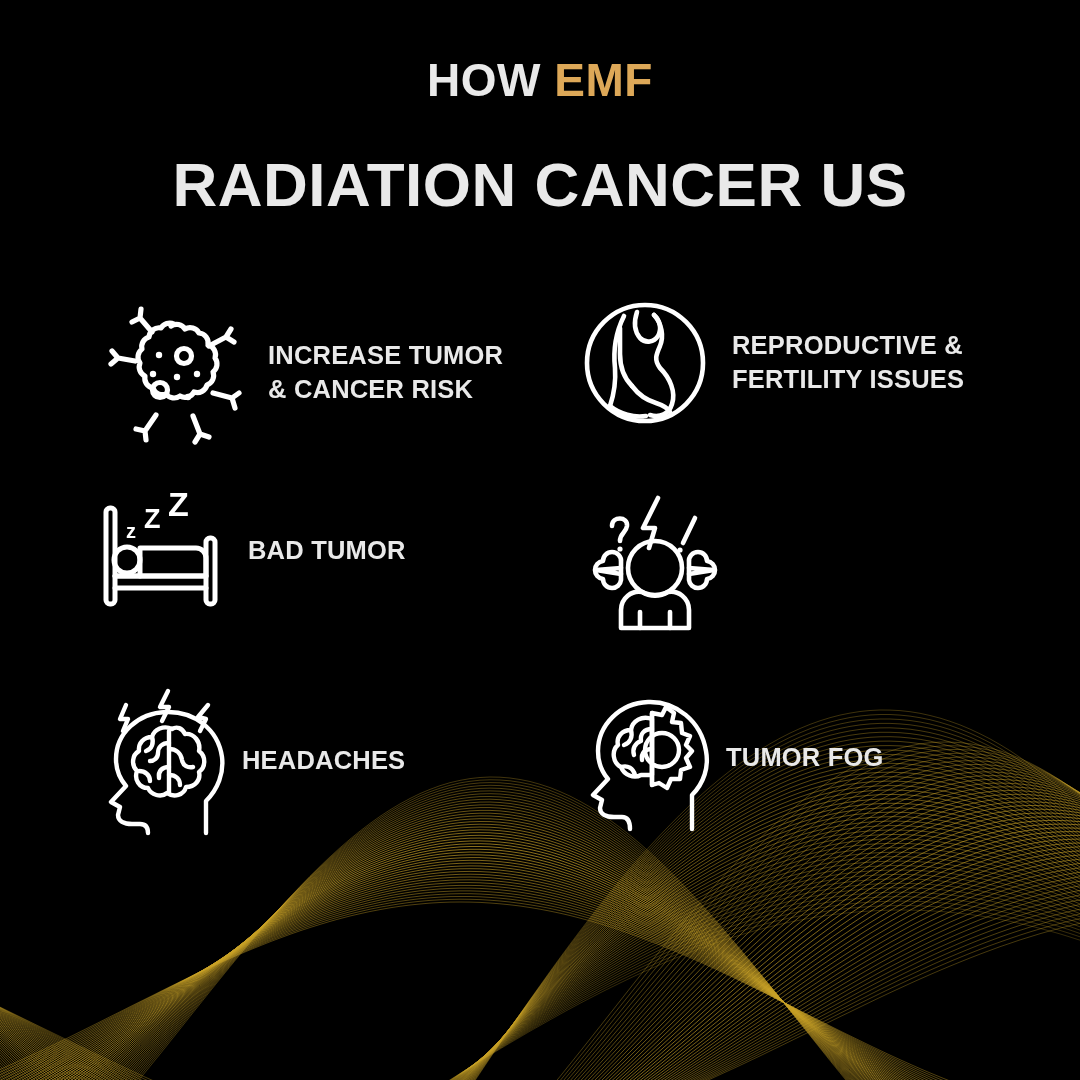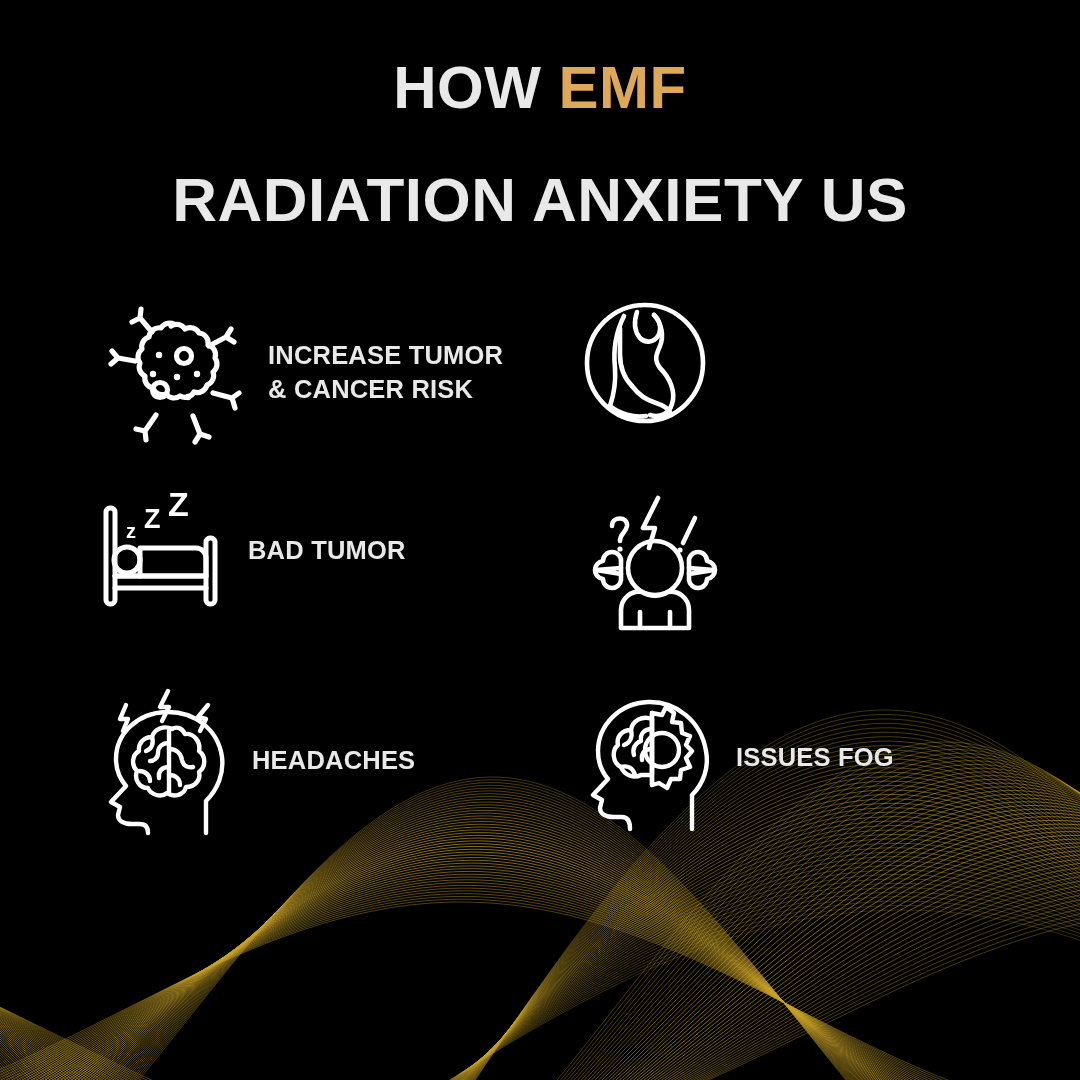--- a/index.html
+++ b/index.html
@@ -28,21 +28,21 @@
 
   
   #title-block {
     position: absolute;
     left: 0;
     top: 56px;
     width: 1080px;
     text-align: center;
   }
   .title-line-1 {
-    font-size: 60px;
+    font-size: 46px;
     font-weight: 700;
     letter-spacing: 0.5px;
     line-height: 1.05;
     white-space: nowrap;
   }
   .title-line-2 {
     margin-top: 48px;
     font-size: 62px;
     font-weight: 700;
     letter-spacing: 0.5px;
@@ -79,21 +79,21 @@
     white-space: pre-line;
   }
 
   
   .col-l { left: 96px; }
   .col-r { left: 580px; }
   .row-1 { top: 10px; }
   .row-2 { top: 198px; }
   .row-3 { top: 395px; }
   .item .item-label { margin-left: 22px; }
-  .item.label-tight .item-label { margin-left: 16px; }
+  .item.label-tight .item-label { margin-left: 6px; }
 
   svg { display: block; }
 </style>
 </head>
 <body>
 
 <div id="page">
 
   <svg id="wave-layer" viewBox="0 0 1080 1080" width="1080" height="1080" aria-hidden="true">
     <g id="waves" fill="none" stroke-width="1">
@@ -235,21 +235,21 @@
         <path d="M-40.0 1578.2L-30.0 1578.4L-20.0 1578.2L-10.0 1577.4L0.0 1576.1L10.0 1574.3L20.0 1572.0L30.0 1569.3L40.0 1566.0L50.0 1562.2L60.0 1558.0L70.0 1553.2L80.0 1548.0L90.0 1542.3L100.0 1536.2L110.0 1529.5L120.0 1522.5L130.0 1515.0L140.0 1507.1L150.0 1498.7L160.0 1489.9L170.0 1480.8L180.0 1471.2L190.0 1461.3L200.0 1451.0L210.0 1440.3L220.0 1429.3L230.0 1418.0L240.0 1406.3L250.0 1394.4L260.0 1382.1L270.0 1369.6L280.0 1356.8L290.0 1343.8L300.0 1330.6L310.0 1317.1L320.0 1303.4L330.0 1289.6L340.0 1275.6L350.0 1261.4L360.0 1247.1L370.0 1232.7L380.0 1218.2L390.0 1203.6L400.0 1188.9L410.0 1174.2L420.0 1159.5L430.0 1144.7L440.0 1130.0L450.0 1115.2L460.0 1100.6L470.0 1085.9L480.0 1071.4L490.0 1056.9L500.0 1042.6L510.0 1028.3L520.0 1014.3L530.0 1000.3L540.0 986.6L550.0 973.0L560.0 959.6L570.0 946.5L580.0 933.6L590.0 921.0L600.0 908.6L610.0 896.5L620.0 884.7L630.0 873.2L640.0 862.1L650.0 851.3L660.0 840.8L670.0 830.7L680.0 820.9L690.0 811.6L700.0 802.6L710.0 794.1L720.0 786.0L730.0 778.3L740.0 771.0L750.0 764.2L760.0 757.8L770.0 751.9L780.0 746.5L790.0 741.5L800.0 737.0L810.0 733.0L820.0 729.5L830.0 726.5L840.0 724.0L850.0 722.0L860.0 720.5L870.0 719.5L880.0 719.0L890.0 719.0L900.0 719.5L910.0 720.5L920.0 722.0L930.0 724.0L940.0 726.5L950.0 729.5L960.0 733.1L970.0 737.1L980.0 741.5L990.0 746.5L1000.0 751.9L1010.0 757.8L1020.0 764.2L1030.0 771.0L1040.0 778.3L1050.0 786.0L1060.0 794.1L1070.0 802.7L1080.0 811.6L1090.0 821.0L1100.0 830.7L1110.0 840.8L1120.0 851.3L1130.0 862.1" stroke="#c9a227" stroke-opacity="0.417" stroke-width="0.80" fill="none"></path>
         <path d="M-40.0 1583.9L-30.0 1584.2L-20.0 1584.0L-10.0 1583.4L0.0 1582.2L10.0 1580.4L20.0 1578.2L30.0 1575.5L40.0 1572.3L50.0 1568.5L60.0 1564.3L70.0 1559.6L80.0 1554.4L90.0 1548.7L100.0 1542.5L110.0 1535.9L120.0 1528.8L130.0 1521.3L140.0 1513.3L150.0 1504.9L160.0 1496.1L170.0 1486.8L180.0 1477.2L190.0 1467.2L200.0 1456.8L210.0 1446.0L220.0 1434.9L230.0 1423.4L240.0 1411.6L250.0 1399.6L260.0 1387.2L270.0 1374.5L280.0 1361.6L290.0 1348.4L300.0 1335.0L310.0 1321.3L320.0 1307.5L330.0 1293.4L340.0 1279.2L350.0 1264.9L360.0 1250.4L370.0 1235.8L380.0 1221.1L390.0 1206.3L400.0 1191.4L410.0 1176.5L420.0 1161.5L430.0 1146.6L440.0 1131.6L450.0 1116.7L460.0 1101.8L470.0 1086.9L480.0 1072.2L490.0 1057.5L500.0 1042.9L510.0 1028.5L520.0 1014.2L530.0 1000.0L540.0 986.1L550.0 972.3L560.0 958.7L570.0 945.4L580.0 932.3L590.0 919.5L600.0 906.9L610.0 894.6L620.0 882.6L630.0 871.0L640.0 859.7L650.0 848.7L660.0 838.0L670.0 827.8L680.0 817.9L690.0 808.4L700.0 799.3L710.0 790.6L720.0 782.4L730.0 774.6L740.0 767.2L750.0 760.3L760.0 753.8L770.0 747.8L780.0 742.3L790.0 737.3L800.0 732.8L810.0 728.7L820.0 725.2L830.0 722.1L840.0 719.6L850.0 717.5L860.0 716.0L870.0 715.0L880.0 714.5L890.0 714.5L900.0 715.1L910.0 716.1L920.0 717.7L930.0 719.7L940.0 722.3L950.0 725.4L960.0 729.0L970.0 733.1L980.0 737.7L990.0 742.7L1000.0 748.3L1010.0 754.3L1020.0 760.8L1030.0 767.7L1040.0 775.1L1050.0 783.0L1060.0 791.3L1070.0 800.0L1080.0 809.1L1090.0 818.6L1100.0 828.5L1110.0 838.8L1120.0 849.5L1130.0 860.5" stroke="#c9a227" stroke-opacity="0.404" stroke-width="0.80" fill="none"></path>
         <path d="M-40.0 1589.5L-30.0 1590.0L-20.0 1589.9L-10.0 1589.3L0.0 1588.2L10.0 1586.6L20.0 1584.4L30.0 1581.7L40.0 1578.5L50.0 1574.8L60.0 1570.6L70.0 1565.9L80.0 1560.7L90.0 1555.0L100.0 1548.9L110.0 1542.2L120.0 1535.1L130.0 1527.6L140.0 1519.5L150.0 1511.1L160.0 1502.2L170.0 1492.9L180.0 1483.2L190.0 1473.1L200.0 1462.6L210.0 1451.7L220.0 1440.5L230.0 1428.9L240.0 1417.0L250.0 1404.8L260.0 1392.2L270.0 1379.4L280.0 1366.3L290.0 1353.0L300.0 1339.4L310.0 1325.6L320.0 1311.6L330.0 1297.4L340.0 1283.0L350.0 1268.4L360.0 1253.7L370.0 1238.9L380.0 1224.0L390.0 1209.0L400.0 1193.9L410.0 1178.8L420.0 1163.6L430.0 1148.5L440.0 1133.3L450.0 1118.1L460.0 1103.0L470.0 1087.9L480.0 1073.0L490.0 1058.1L500.0 1043.3L510.0 1028.6L520.0 1014.1L530.0 999.7L540.0 985.6L550.0 971.6L560.0 957.8L570.0 944.3L580.0 931.0L590.0 918.0L600.0 905.2L610.0 892.7L620.0 880.6L630.0 868.7L640.0 857.2L650.0 846.1L660.0 835.3L670.0 824.9L680.0 814.8L690.0 805.2L700.0 796.0L710.0 787.2L720.0 778.8L730.0 770.9L740.0 763.4L750.0 756.4L760.0 749.8L770.0 743.8L780.0 738.2L790.0 733.1L800.0 728.5L810.0 724.4L820.0 720.8L830.0 717.7L840.0 715.1L850.0 713.1L860.0 711.5L870.0 710.5L880.0 710.0L890.0 710.1L900.0 710.6L910.0 711.7L920.0 713.3L930.0 715.5L940.0 718.1L950.0 721.3L960.0 724.9L970.0 729.1L980.0 733.8L990.0 738.9L1000.0 744.6L1010.0 750.7L1020.0 757.4L1030.0 764.4L1040.0 772.0L1050.0 780.0L1060.0 788.4L1070.0 797.3L1080.0 806.5L1090.0 816.2L1100.0 826.3L1110.0 836.8L1120.0 847.6L1130.0 858.8" stroke="#c9a227" stroke-opacity="0.391" stroke-width="0.80" fill="none"></path>
       </g>
   </svg>
 
   <div id="title-block">
     <div class="title-line-1">
       <span class="tw">HOW</span><span class="tw"> </span><span class="tg">EMF</span>
     </div>
-    <div class="title-line-2">RADIATION ANXIETY US</div>
+    <div class="title-line-2">RADIATION CANCER US</div>
   </div>
 
   <div id="items">
 
     <div class="item col-l row-1">
       <span class="item-icon">
         <svg width="150" height="150" viewBox="0 0 150 150" fill="none" stroke="#ffffff" stroke-width="5.2" stroke-linecap="round" stroke-linejoin="round">
 
           <path d="M75 28
                    a10 10 0 0 1 14 3
@@ -308,20 +308,22 @@
           <path d="M74 17
                    C 82 26, 84 38, 80 48
                    C 76 57, 74 62, 80 70
                    C 90 80, 96 94, 92 106
                    C 89 116, 80 120, 70 117"></path>
 
           <path d="M52 88 C 58 96, 66 102, 76 105 C 82 107, 88 110, 90 114"></path>
           <path d="M30 108 C 40 116, 54 120, 66 118"></path>
         </svg>
       </span>
+      <span class="item-label">REPRODUCTIVE &amp;
+FERTILITY ISSUES</span>
     </div>
 
     <div class="item col-l row-2">
       <span class="item-icon">
         <svg width="130" height="130" viewBox="0 0 130 130" fill="none" stroke="#ffffff" stroke-width="5" stroke-linecap="round" stroke-linejoin="round">
 
           <rect x="10" y="22" width="9" height="96" rx="4"></rect>
 
           <rect x="110" y="52" width="9" height="66" rx="4"></rect>
 
@@ -440,17 +442,17 @@
 
           <path d="M72 30
                    L82 32 L86 24 L94 30 L92 39
                    L101 40 L102 50 L110 53 L106 62
                    L112 68 L106 75 L110 84 L101 87
                    L100 96 L91 96 L87 105 L79 100 L72 102 Z"></path>
           <circle cx="82" cy="67" r="17" stroke-dasharray="0"></circle>
           <path d="M72 30 L72 102"></path>
         </svg>
       </span>
-      <span class="item-label">ISSUES FOG</span>
+      <span class="item-label">TUMOR FOG</span>
     </div>
 
   </div>
 </div>
 
 </body></html>

